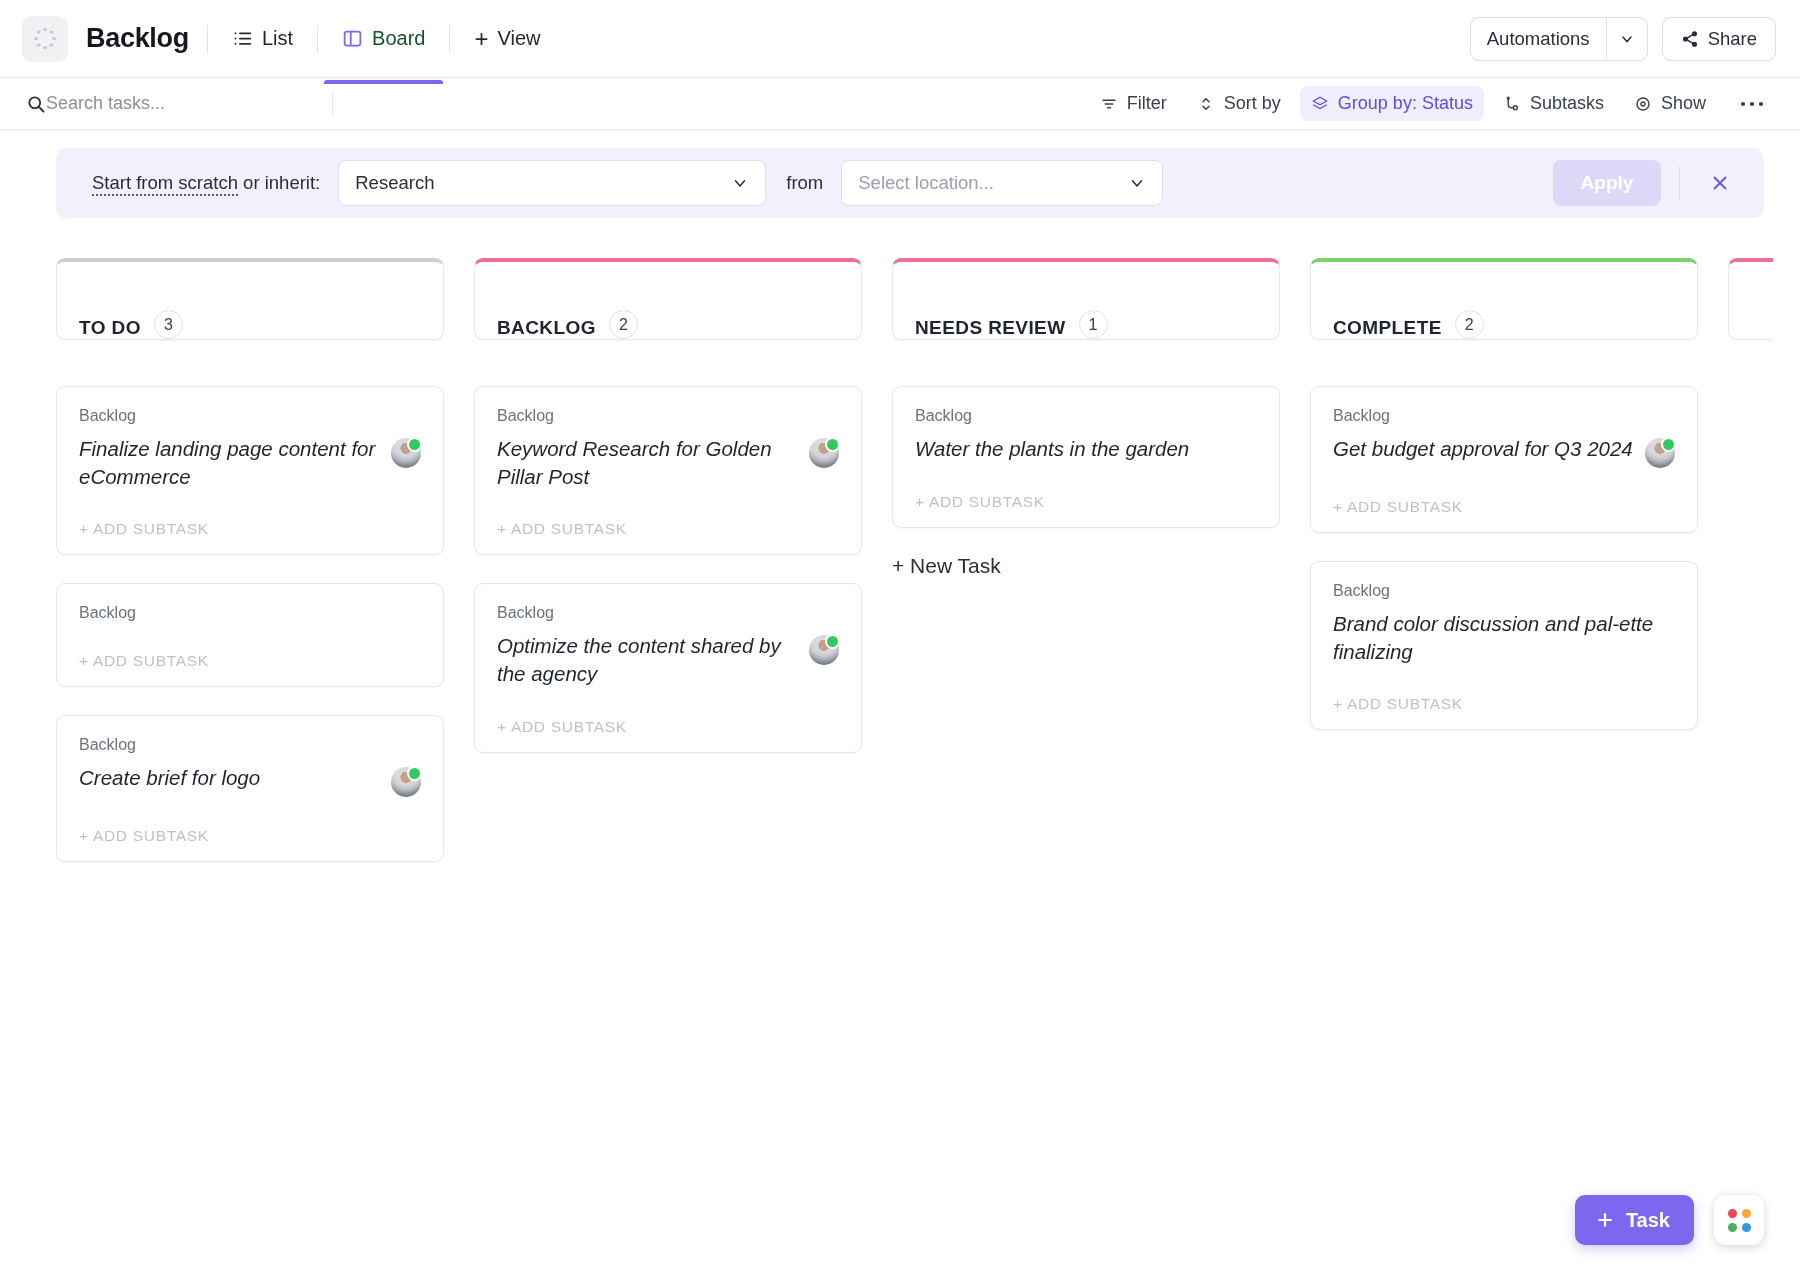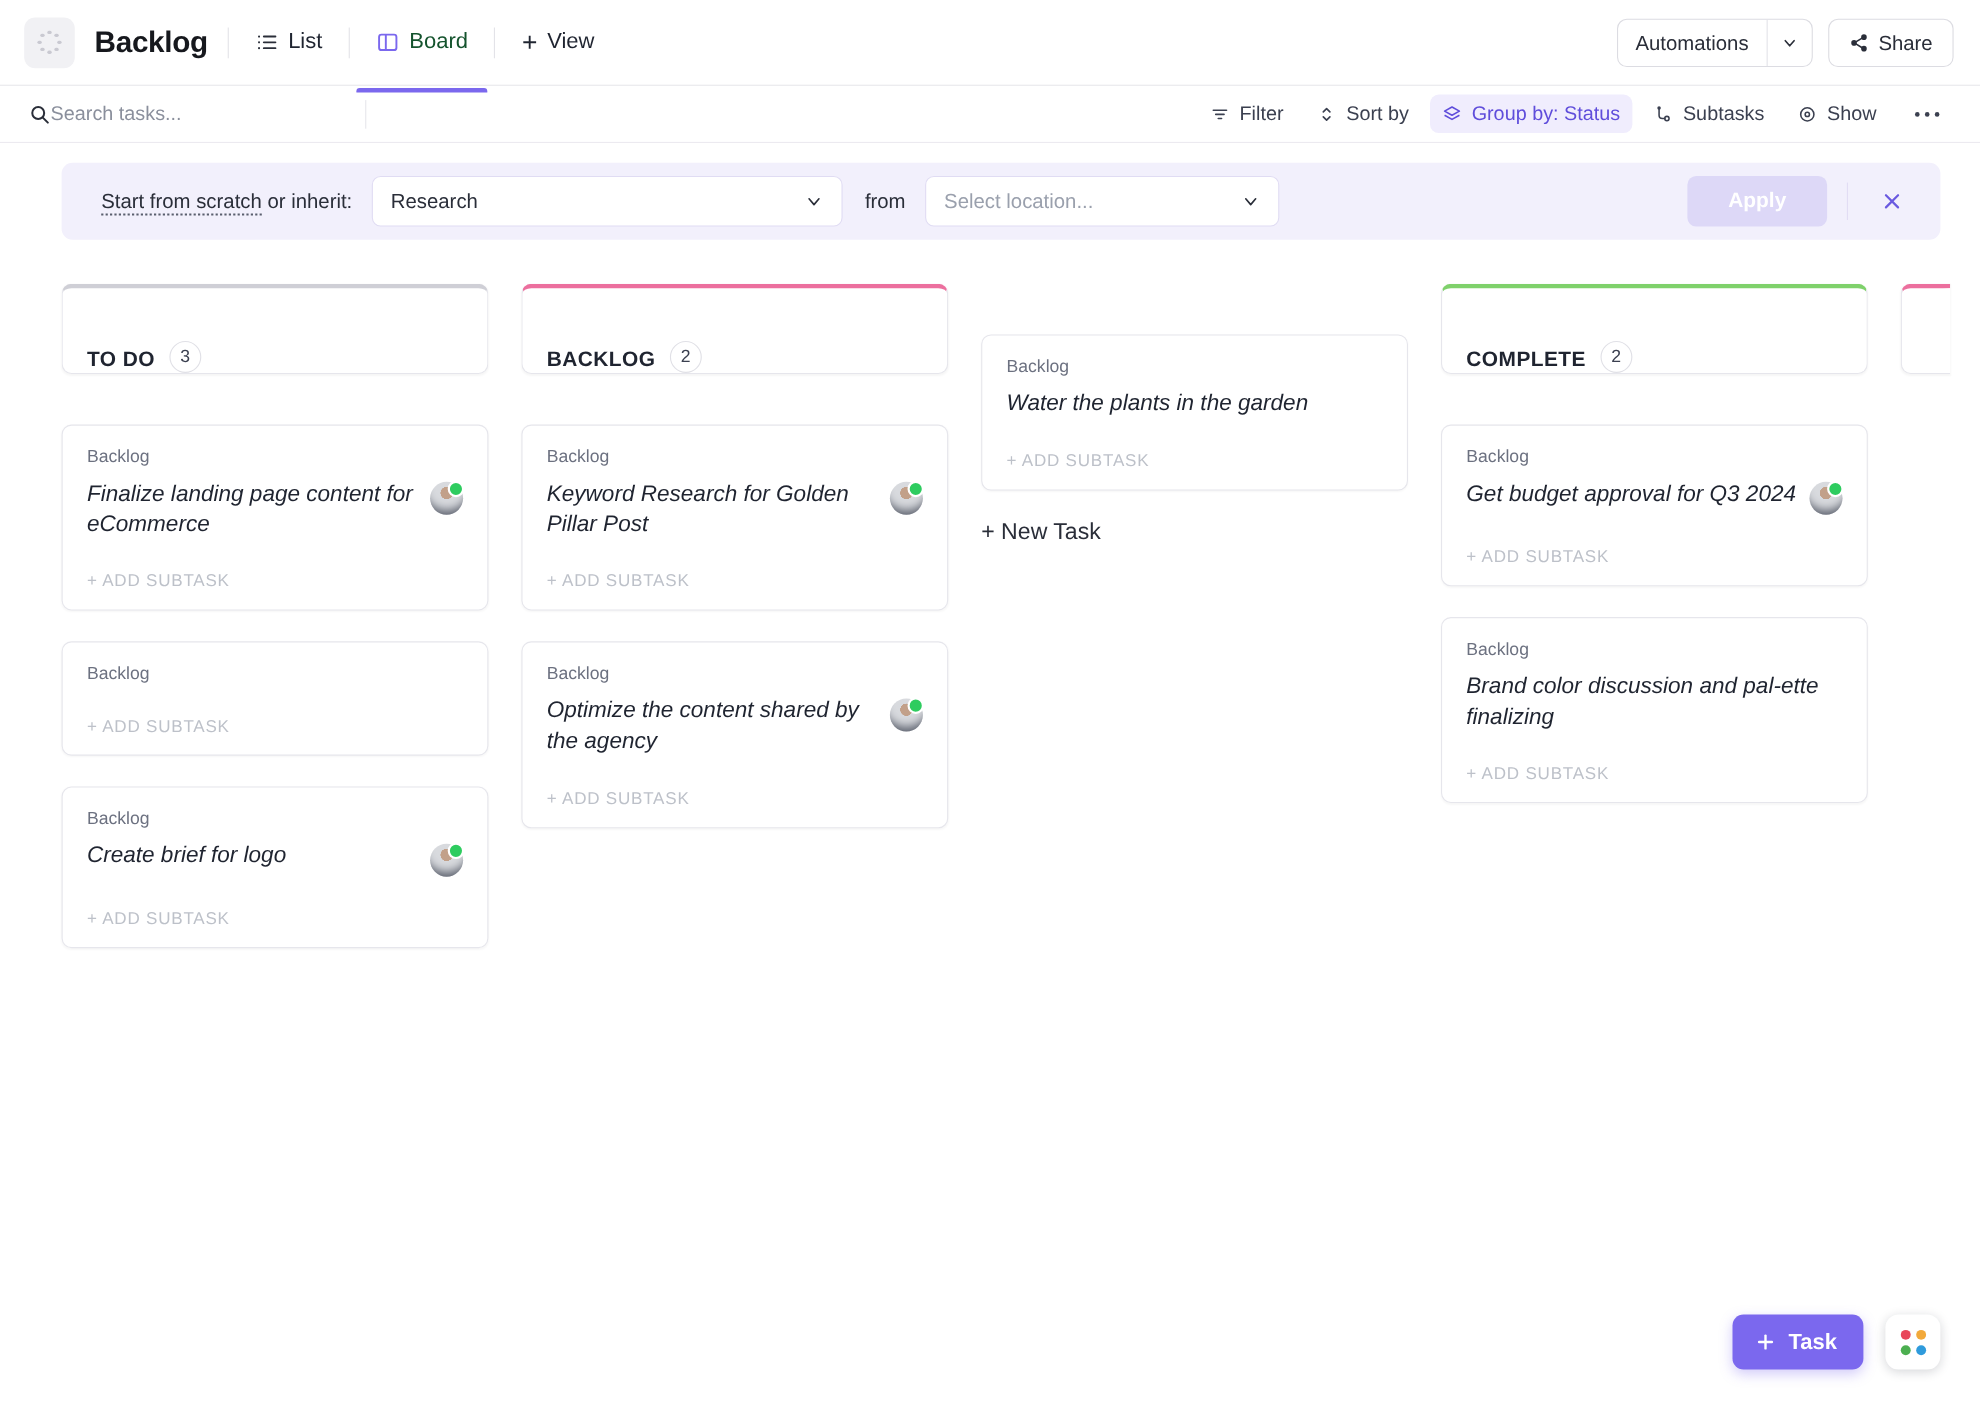--- a/index.html
+++ b/index.html
@@ -114,21 +114,21 @@
     padding: 0 16px; margin-left: 18px; cursor: pointer; position: relative;
   }
   .select-text { font-size: 18.5px; color: #2a2e39; }
   .select-text.ph { color: #9aa0ad; }
   .select .chev { margin-left: auto; color: #3b4050; font-size: 15px; }
   .sel-statuses { width: 428px; }
   .sel-location { width: 322px; margin-left: 18px; }
   .from-lbl { font-size: 18.5px; color: #2a2e39; margin-left: 20px; }
   .apply-btn {
     margin-left: auto;
-    width: 127px; height: 46px; border-radius: 8px;
+    width: 108px; height: 46px; border-radius: 8px;
     background: #ddd8f7; color: #ffffff;
     display: flex; align-items: center; justify-content: center;
     font-size: 19px; font-weight: bold; cursor: pointer;
   }
   .banner-sep { width: 1px; height: 34px; background: #e2ddf4; margin: 0 18px; }
   .close-x {
     width: 44px; height: 44px; margin-right: 22px;
     display: flex; align-items: center; justify-content: center;
     color: #6a5ae0; font-size: 25px; cursor: pointer;
   }
@@ -462,20 +462,24 @@
         <div class="card-body">
           <div class="card-title">Optimize the content shared by the agency</div>
           <div class="avatar"></div>
         </div>
         <div class="add-subtask">+ ADD SUBTASK</div>
       </div>
     </div>
   </div>
 
   <div class="column">
+    <div class="col-header" style="border-top-color:#ec6f9e">
+      <span class="col-title">NEEDS REVIEW</span>
+      <span class="col-count">1</span>
+    </div>
     <div class="cards">
       <div class="card">
         <div class="card-meta">Backlog</div>
         <div class="card-body">
           <div class="card-title">Water the plants in the garden</div>
         </div>
         <div class="add-subtask">+ ADD SUBTASK</div>
       </div>
     </div>
     <div class="new-task">+ New Task</div>

